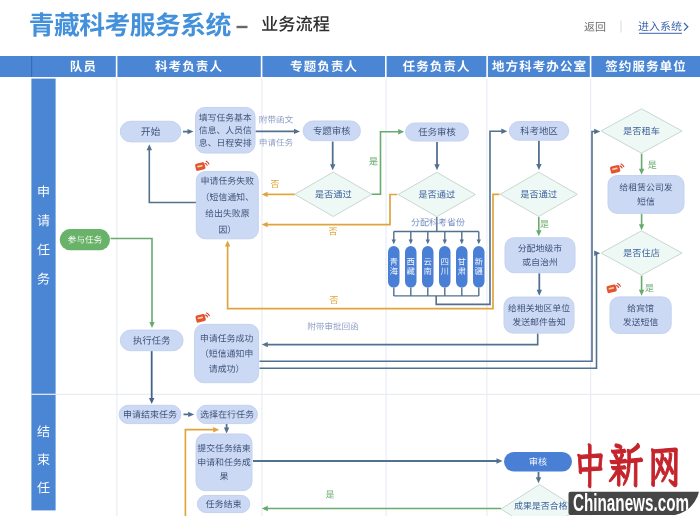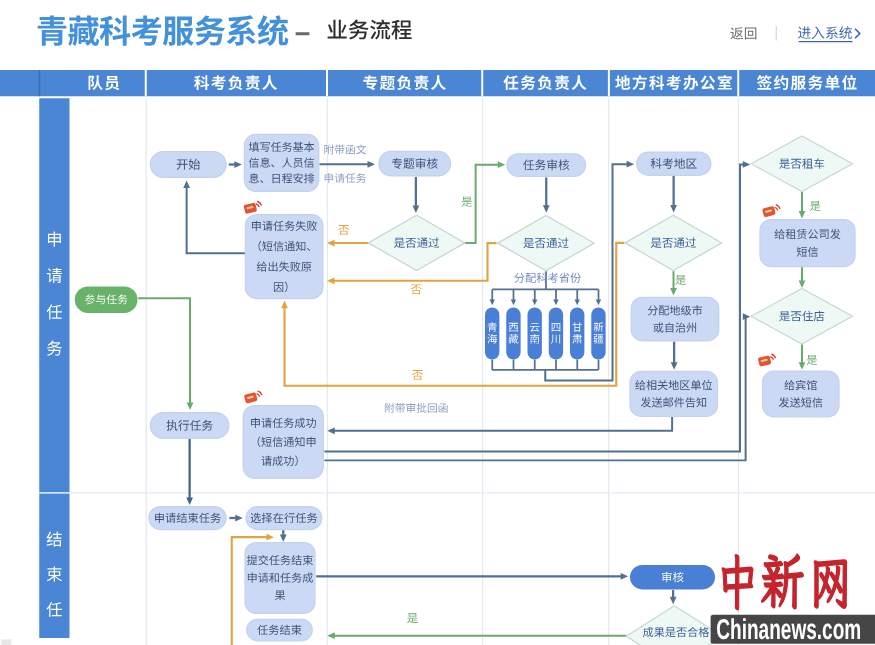--- a/index.html
+++ b/index.html
@@ -1,14 +1,14 @@
 <!DOCTYPE html>
 <html><head><meta charset="utf-8"><style>
 html,body{margin:0;padding:0;background:#fff;}
-#wrap{position:relative;width:700px;height:516px;overflow:hidden;background:#fff;}
+#wrap{position:relative;width:700px;height:516px;overflow:hidden;background:#fff;border-radius:32px;}
 </style></head><body>
 <div id="wrap">
 <svg width="700" height="516" viewBox="0 0 700 516">
 <defs>
         <path id="g0" d="M699 -312V-268H304V-312ZM185 -398V91H304V-66H699V-27C699 -12 694 -8 676 -7C660 -6 595 -6 546 -9C560 18 576 58 582 87C664 87 724 86 766 72C807 57 821 31 821 -25V-398ZM304 -190H699V-144H304ZM436 -850V-799H116V-709H436V-664H155V-579H436V-532H56V-442H944V-532H558V-579H849V-664H558V-709H893V-799H558V-850Z"></path>
         <path id="g1" d="M821 -468C808 -401 791 -339 769 -281C759 -345 752 -420 748 -505H957V-606H912L940 -627C924 -647 894 -672 866 -691H948V-790H724V-850H604V-790H394V-850H275V-790H54V-691H275V-640H394V-691H604V-637H639L640 -606H212V-442H158V-594H72V-326H158V-346H212V-305V-286H31V-189H78V-167C78 -111 71 -19 21 42C41 53 74 75 89 90C152 18 163 -95 163 -165V-189H209C204 -107 190 -22 155 44C180 53 226 77 245 92C302 -14 310 -181 310 -304V-505H645C654 -358 670 -232 695 -135C679 -110 661 -87 642 -65V-92H561V-144H638V-344H561V-391H635V-466H344V38H428V-17H593C578 -3 561 9 544 21C569 36 613 74 630 93C670 62 705 26 738 -14C770 54 811 91 861 91C934 91 966 62 980 -89C955 -97 922 -120 901 -140C897 -45 887 -14 870 -14C850 -14 827 -48 806 -114C860 -210 900 -323 927 -451ZM783 -647C800 -636 818 -621 833 -606H744V-663H724V-691H843ZM483 -92H428V-144H483ZM483 -344H428V-391H483ZM428 -273H556V-215H428Z"></path>
         <path id="g2" d="M481 -722C536 -678 602 -613 630 -570L714 -645C683 -689 614 -749 559 -789ZM444 -458C502 -414 573 -349 604 -304L686 -382C652 -425 579 -486 521 -527ZM363 -841C280 -806 154 -776 40 -759C53 -733 68 -692 72 -666C108 -670 147 -676 185 -682V-568H33V-457H169C133 -360 76 -252 20 -187C39 -157 65 -107 76 -73C115 -123 153 -194 185 -271V89H301V-318C325 -279 349 -236 362 -208L431 -302C412 -326 329 -422 301 -448V-457H433V-568H301V-705C347 -716 391 -729 430 -743ZM416 -205 435 -91 738 -144V88H857V-164L975 -185L956 -298L857 -281V-850H738V-260Z"></path>
         <path id="g3" d="M814 -809C783 -769 748 -729 710 -692V-746H509V-850H390V-746H153V-648H390V-569H68V-468H422C300 -392 167 -330 35 -285C51 -259 74 -204 81 -177C164 -210 248 -248 329 -292C303 -236 273 -178 247 -133H678C665 -74 650 -40 633 -28C620 -20 606 -19 583 -19C552 -19 471 -21 403 -26C425 4 442 51 444 85C514 88 580 88 618 86C667 83 698 76 728 50C764 19 787 -49 809 -181C813 -197 816 -230 816 -230H423L457 -303H844V-395H503C539 -418 573 -443 607 -468H945V-569H730C796 -628 855 -690 907 -756ZM509 -569V-648H664C634 -621 602 -594 569 -569Z"></path>
         <path id="g4" d="M91 -815V-450C91 -303 87 -101 24 36C51 46 100 74 121 91C163 0 183 -123 192 -242H296V-43C296 -29 292 -25 280 -25C268 -25 230 -24 194 -26C209 4 223 59 226 90C292 90 335 87 367 67C399 48 407 14 407 -41V-815ZM199 -704H296V-588H199ZM199 -477H296V-355H198L199 -450ZM826 -356C810 -300 789 -248 762 -201C731 -248 705 -301 685 -356ZM463 -814V90H576V8C598 29 624 65 637 88C685 59 729 23 768 -20C810 24 857 61 910 90C927 61 960 19 985 -2C929 -28 879 -65 836 -109C892 -199 933 -311 956 -446L885 -469L866 -465H576V-703H810V-622C810 -610 805 -607 789 -606C774 -605 714 -605 664 -608C678 -580 694 -538 699 -507C775 -507 833 -507 873 -523C914 -538 925 -567 925 -620V-814ZM582 -356C612 -264 650 -180 699 -108C663 -65 621 -30 576 -4V-356Z"></path>
         <path id="g5" d="M418 -378C414 -347 408 -319 401 -293H117V-190H357C298 -96 198 -41 51 -11C73 12 109 63 121 88C302 38 420 -44 488 -190H757C742 -97 724 -47 703 -31C690 -21 676 -20 655 -20C625 -20 553 -21 487 -27C507 1 523 45 525 76C590 79 655 80 692 77C738 75 770 67 798 40C837 7 861 -73 883 -245C887 -260 889 -293 889 -293H525C532 -317 537 -342 542 -368ZM704 -654C649 -611 579 -575 500 -546C432 -572 376 -606 335 -649L341 -654ZM360 -851C310 -765 216 -675 73 -611C96 -591 130 -546 143 -518C185 -540 223 -563 258 -587C289 -556 324 -528 363 -504C261 -478 152 -461 43 -452C61 -425 81 -377 89 -348C231 -364 373 -392 501 -437C616 -394 752 -370 905 -359C920 -390 948 -438 972 -464C856 -469 747 -481 652 -501C756 -555 842 -624 901 -712L827 -759L808 -754H433C451 -777 467 -801 482 -826Z"></path>

